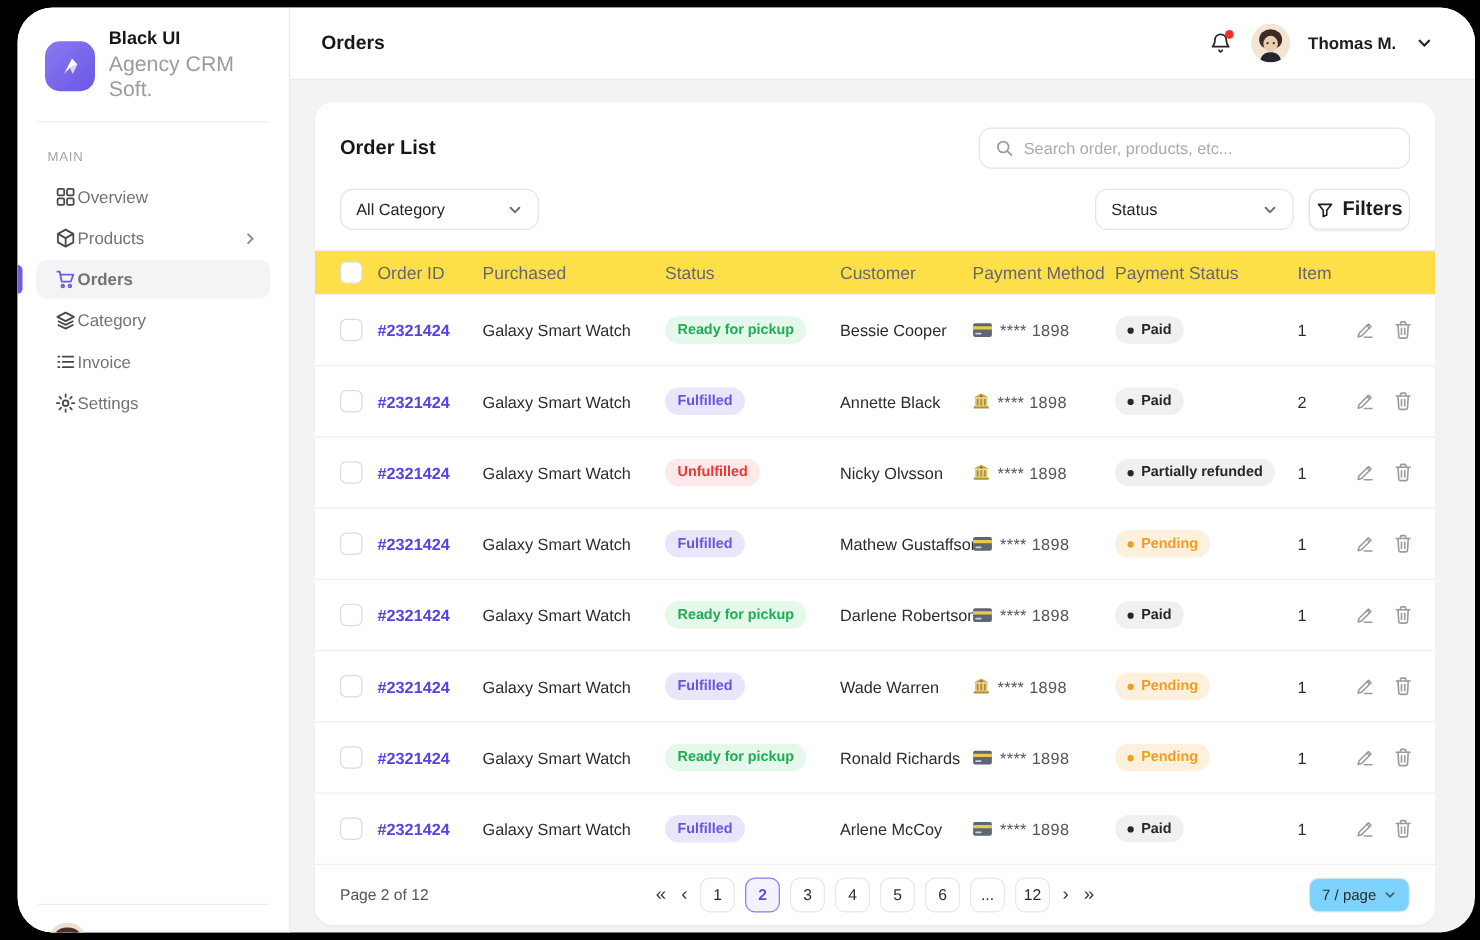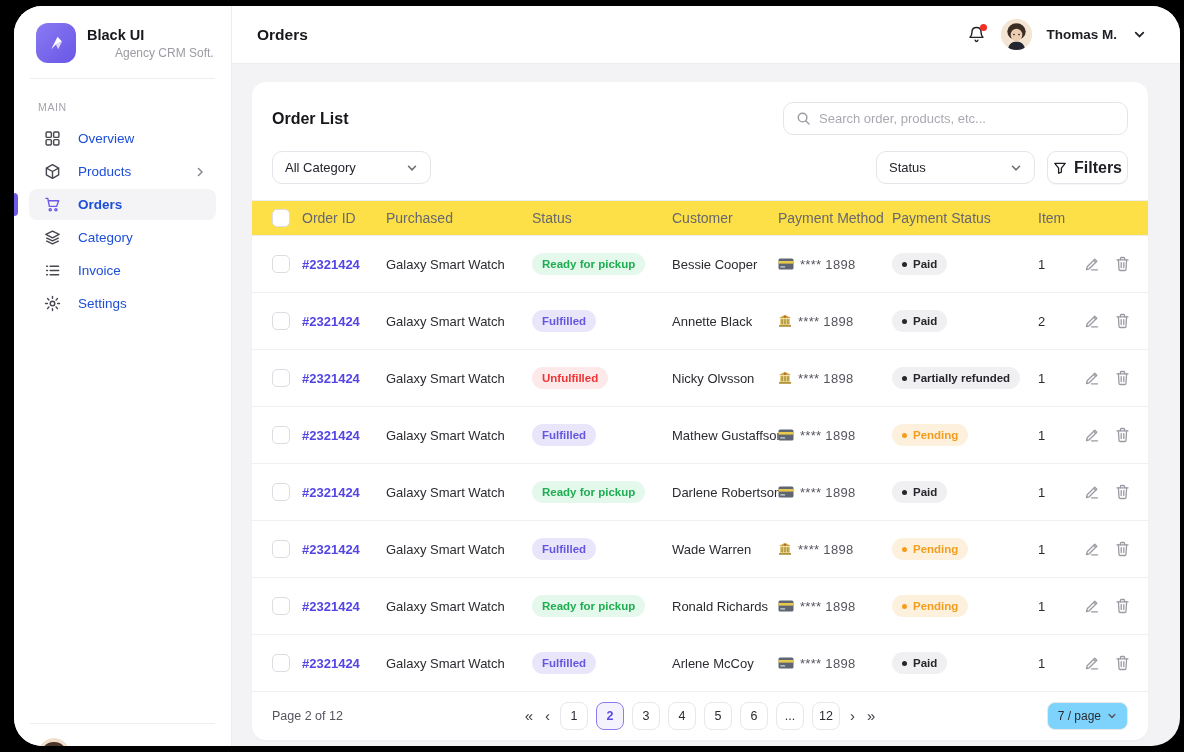--- a/index.html
+++ b/index.html
@@ -4,25 +4,25 @@
 <style>
   * { margin:0; padding:0; box-sizing:border-box; }
   html,body { width:1184px; height:752px; background:#000; font-family:"Liberation Sans", sans-serif; overflow:hidden; }
   .window { position:absolute; left:14px; top:6px; right:4px; bottom:6px; background:#f3f3f5; border-radius:28px; overflow:hidden; display:flex; }
 
   
   .sidebar { width:218px; background:#fff; border-right:1px solid #ececf0; position:relative; flex:0 0 218px; }
   .brand { display:flex; align-items:center; gap:11px; padding:17px 16px 15px 22px; }
   .logo { width:40px; height:40px; border-radius:12px; background:linear-gradient(135deg,#8a7af2,#6a56e6); display:flex; align-items:center; justify-content:center; flex:0 0 40px; }
   .brand-name { font-size:14.5px; font-weight:700; color:#17171c; }
-  .brand-tag { font-size:12px; color:#9b9ba4; margin-top:3px;margin-left:28px; }
+  .brand-tag { font-size:17px; color:#9b9ba4; margin-top:3px; }
   .divider { height:1px; background:#eeeef1; margin:0 16px; }
   .section-label { font-size:10.5px; letter-spacing:.06em; color:#a4a4ad; padding:22px 0 10px 24px; }
   .nav { padding:0 15px; display:flex; flex-direction:column; gap:2px; }
-  .nav-item { position:relative; display:flex; align-items:center; gap:17px; height:31px; padding:0 10px 0 14px; border-radius:8px; font-size:13.5px; color:#1d4ed8; cursor:pointer; }
+  .nav-item { position:relative; display:flex; align-items:center; gap:1px; height:31px; padding:0 10px 0 14px; border-radius:8px; font-size:13.5px; color:#737373; cursor:pointer; }
   .nav-item.active { background:#f4f4f6; font-weight:700; }
   .active-bar { position:absolute; left:-15px; top:4px; width:4px; height:23px; background:#6c5ce7; border-radius:0 4px 4px 0; }
   .nav-icon { width:18px; height:18px; display:flex; align-items:center; justify-content:center; flex:0 0 18px; }
   .nav-chevron { margin-left:auto; color:#8d8d96; display:flex; }
   .nav-item.active .nav-icon svg { stroke:#6c5ce7; }
   .sidebar-bottom { position:absolute; left:0; right:0; bottom:0; }
   .sidebar-bottom .divider { margin:0 16px 14px; }
   .bottom-avatar { width:32px; height:32px; border-radius:50%; margin-left:24px; margin-bottom:-24px; overflow:hidden; }
 
   

